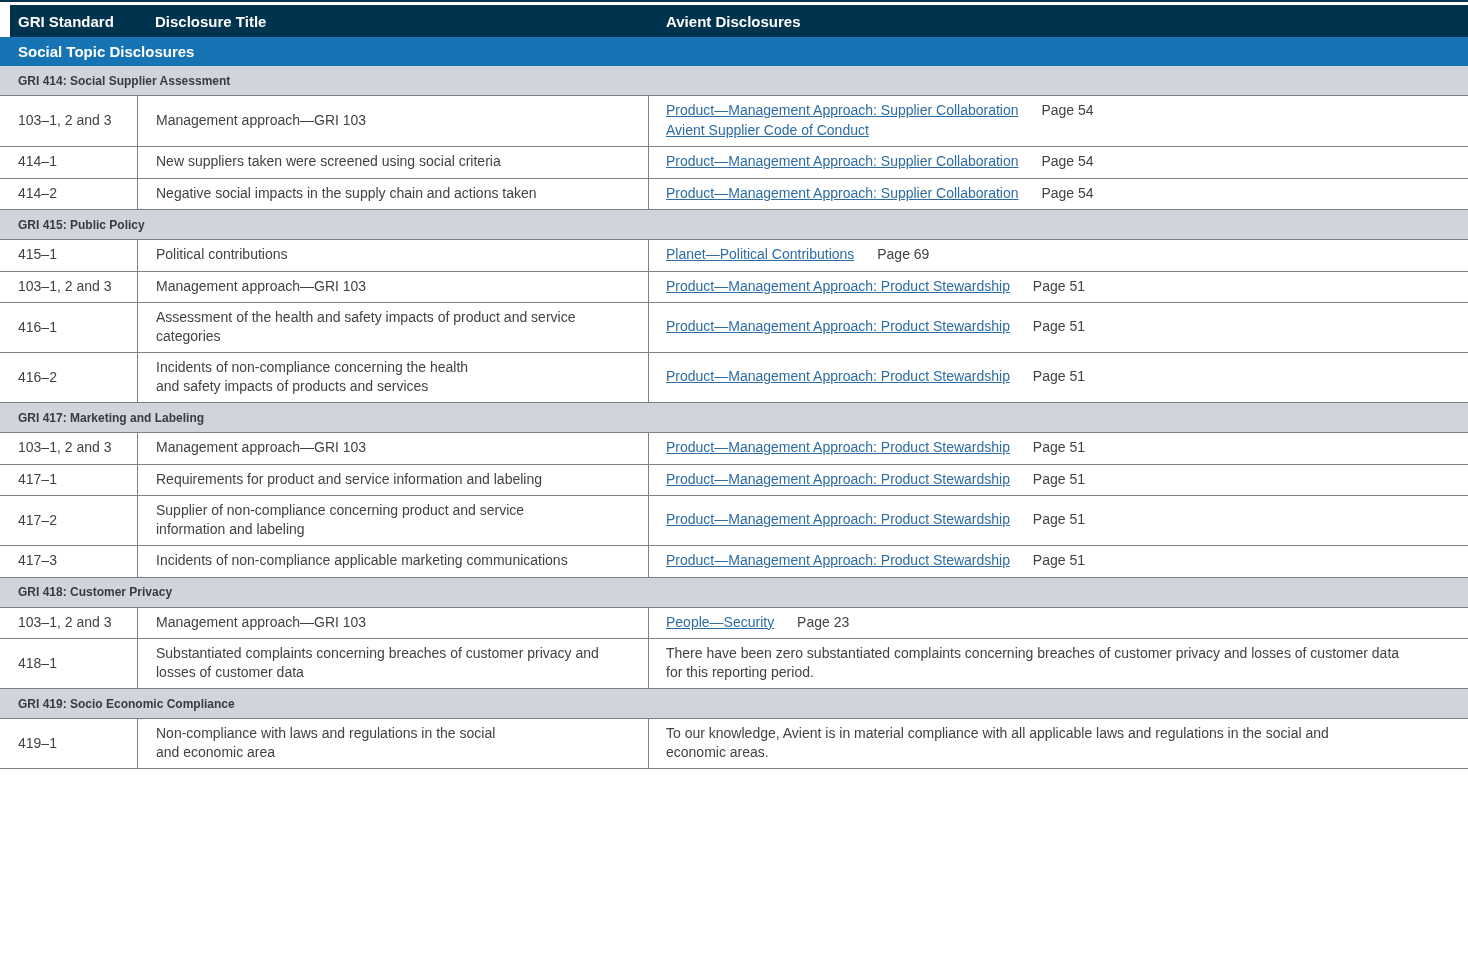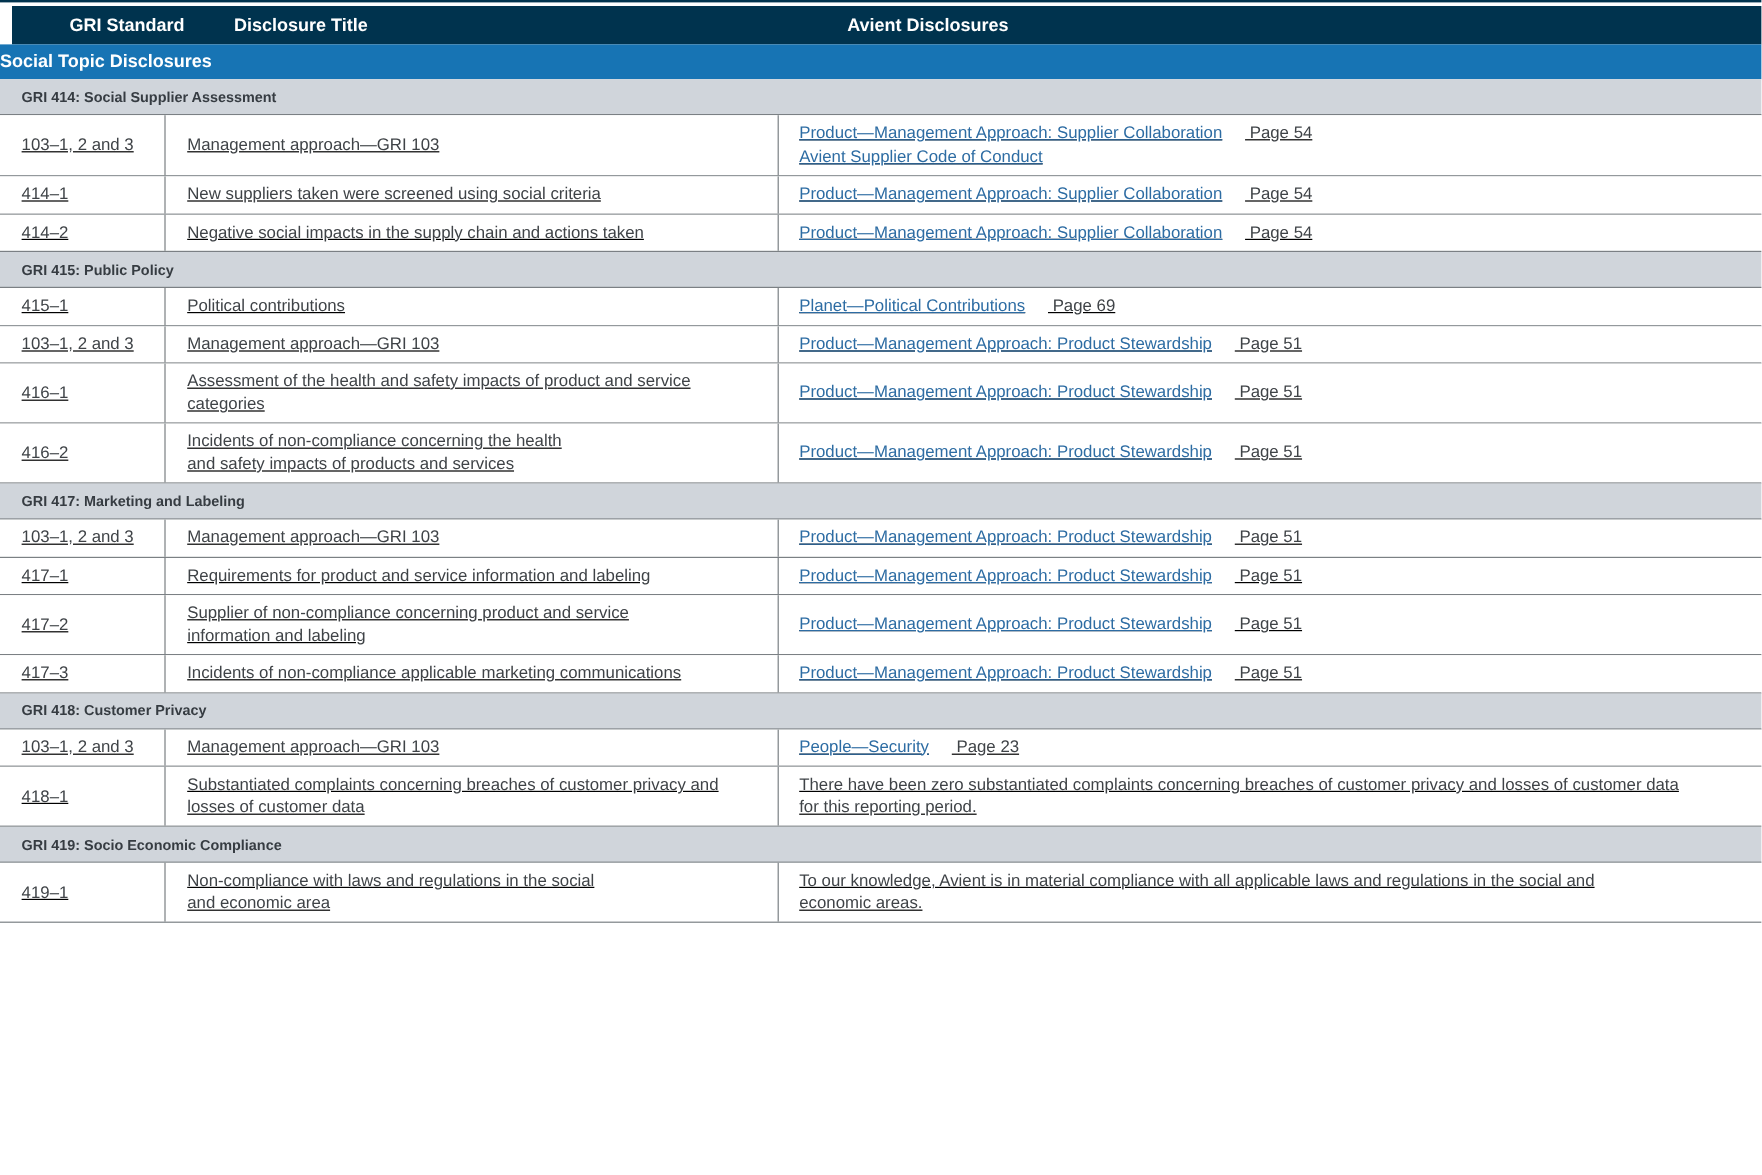--- a/index.html
+++ b/index.html
@@ -29,54 +29,53 @@
 
   .thead {
     height: 32px;
     margin-left: 10px;
     background: var(--header-bg, #00334e);
     display: flex;
     align-items: center;
     color: #ffffff;
     font-weight: bold;
     font-size: 15px;
-    padding-left: 40px;
   }
   .th-standard { width: 127px; padding-left: 8px; }
   .th-title    { width: 511px; padding-left: 18px; }
   .th-disc     { flex: 1;      padding-left: 18px; }
 
   .section-band {
     height: 29px;
     background: var(--section-bg, #1774b4);
     color: #ffffff;
     font-weight: bold;
     font-size: 15px;
     display: flex;
     align-items: center;
+    padding-left: 18px;
   }
 
   .group-band {
     height: 30px;
     background: var(--group-bg, #d0d5db);
     color: var(--heading-text, #363c42);
     font-weight: bold;
     font-size: 12px;
     display: flex;
     align-items: center;
     padding-left: 18px;
     border-bottom: 1px solid var(--border, #7b8084);
   }
 
   .row {
     display: flex;
     align-items: stretch;
     background: #ffffff;
     border-bottom: 1px solid var(--border, #7b8084);
-    text-decoration: underline;
   }
   .cell {
     padding: 5px 14px 6px 18px;
     font-size: 14px;
     line-height: 19px;
     color: var(--text, #3f4347);
     display: flex;
     flex-direction: column;
     justify-content: center;
     min-height: 29px;

